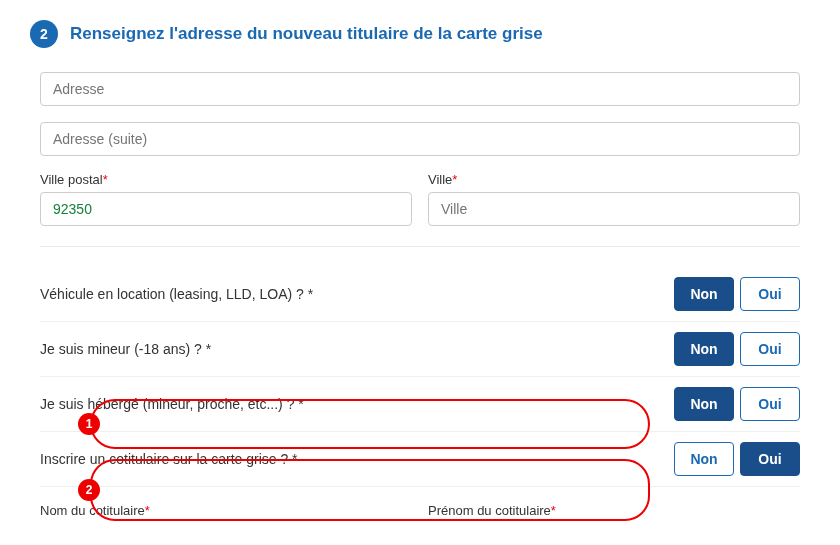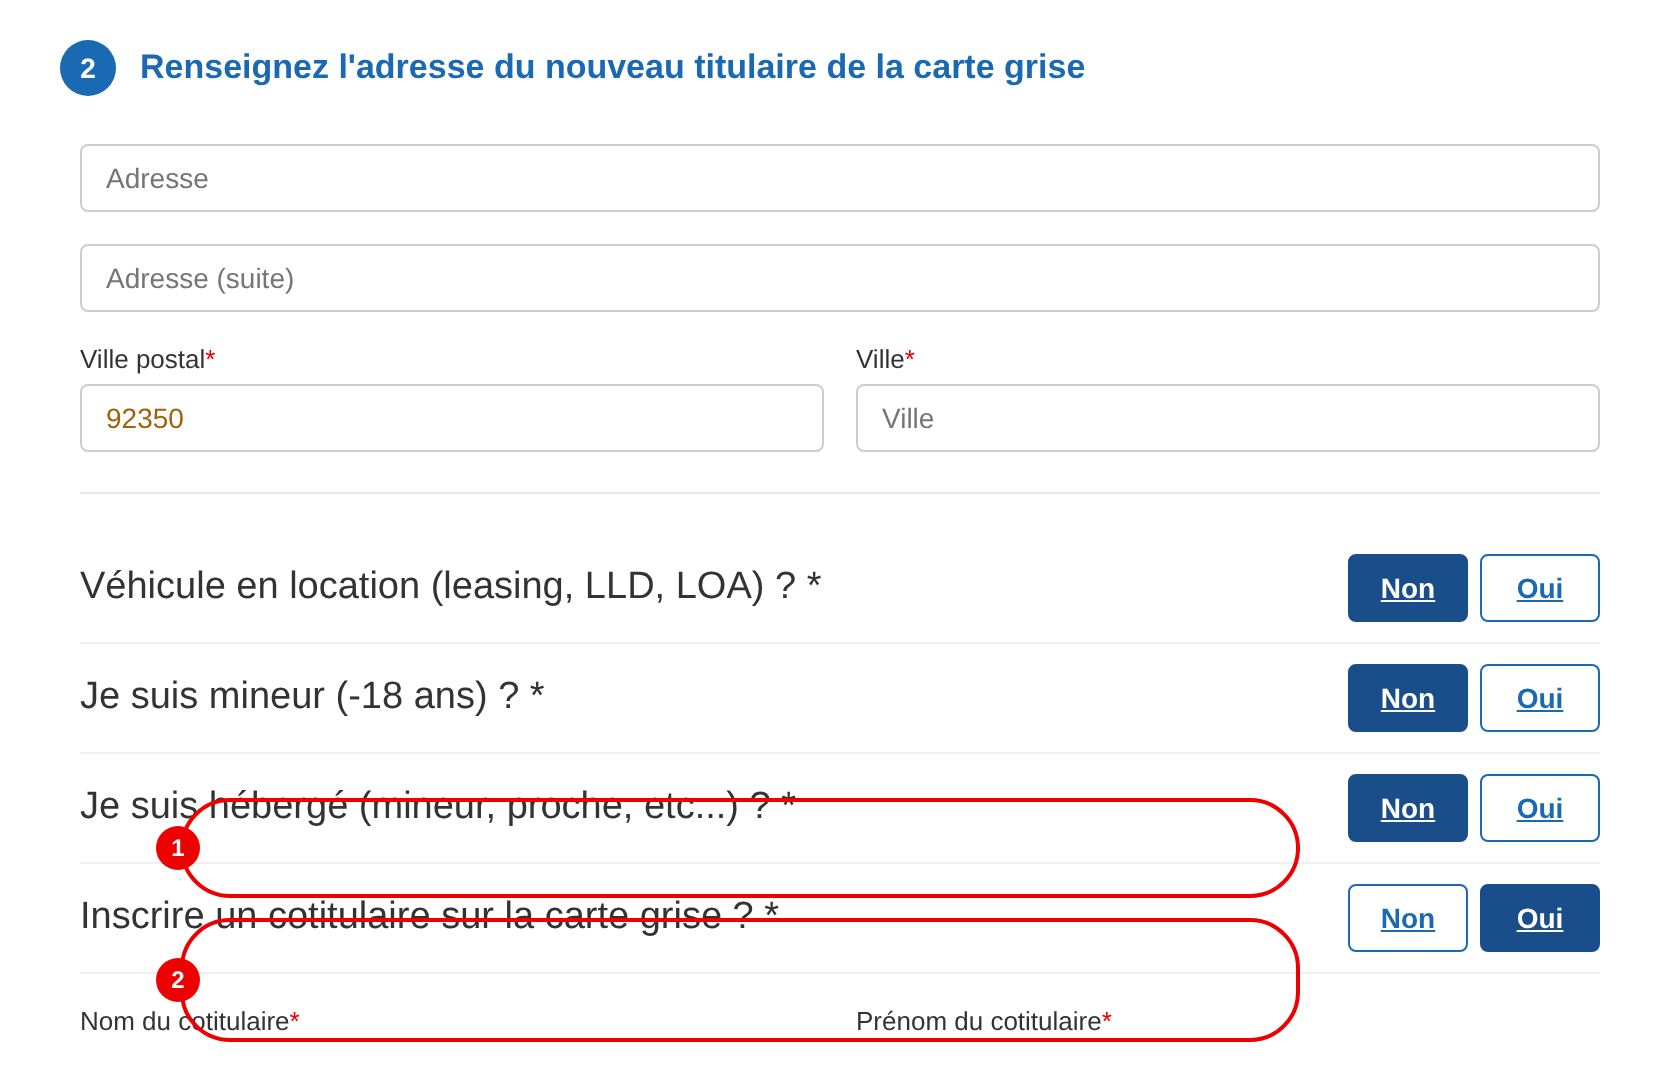--- a/index.html
+++ b/index.html
@@ -76,38 +76,37 @@
       margin: 20px 0;
     }
     .bool-row {
       display: flex;
       align-items: center;
       justify-content: space-between;
       padding: 10px 0;
       border-bottom: 1px solid #f0f0f0;
     }
     .bool-label {
-      font-size: 19px;
+      font-size: 14px;
       color: #333;
       flex: 1;
     }
     .bool-buttons {
       display: flex;
       gap: 6px;
       flex-shrink: 0;
     }
     .btn-bool {
       width: 60px;
       height: 34px;
       border: 1px solid #1a69b3;
       border-radius: 4px;
       cursor: pointer;
       font-size: 14px;
       font-weight: 600;
-      text-decoration: underline;
     }
     .btn-bool.active-non {
       background: #1a4e8a;
       color: #fff;
       border-color: #1a4e8a;
     }
     .btn-bool.active-oui {
       background: #1a4e8a;
       color: #fff;
       border-color: #1a4e8a;
@@ -139,21 +138,21 @@
 
     <div class="form-group">
       <input class="form-input" type="text" placeholder="Adresse (suite)" style="">
     </div>
 
     <div class="form-row">
       <div class="form-col-half">
         <label class="form-label">
           <span>Ville postal</span><span class="required">*</span>
         </label>
-        <input class="form-input" type="text" value="92350" style="color: #a16207;">
+        <input class="form-input" type="text" value="92350" style="color: #15803d;">
       </div>
       <div class="form-col-half">
         <label class="form-label">
           <span>Ville</span><span class="required">*</span>
         </label>
         <input class="form-input" type="text" placeholder="Ville" style="">
       </div>
     </div>
 
     <hr class="divider">

